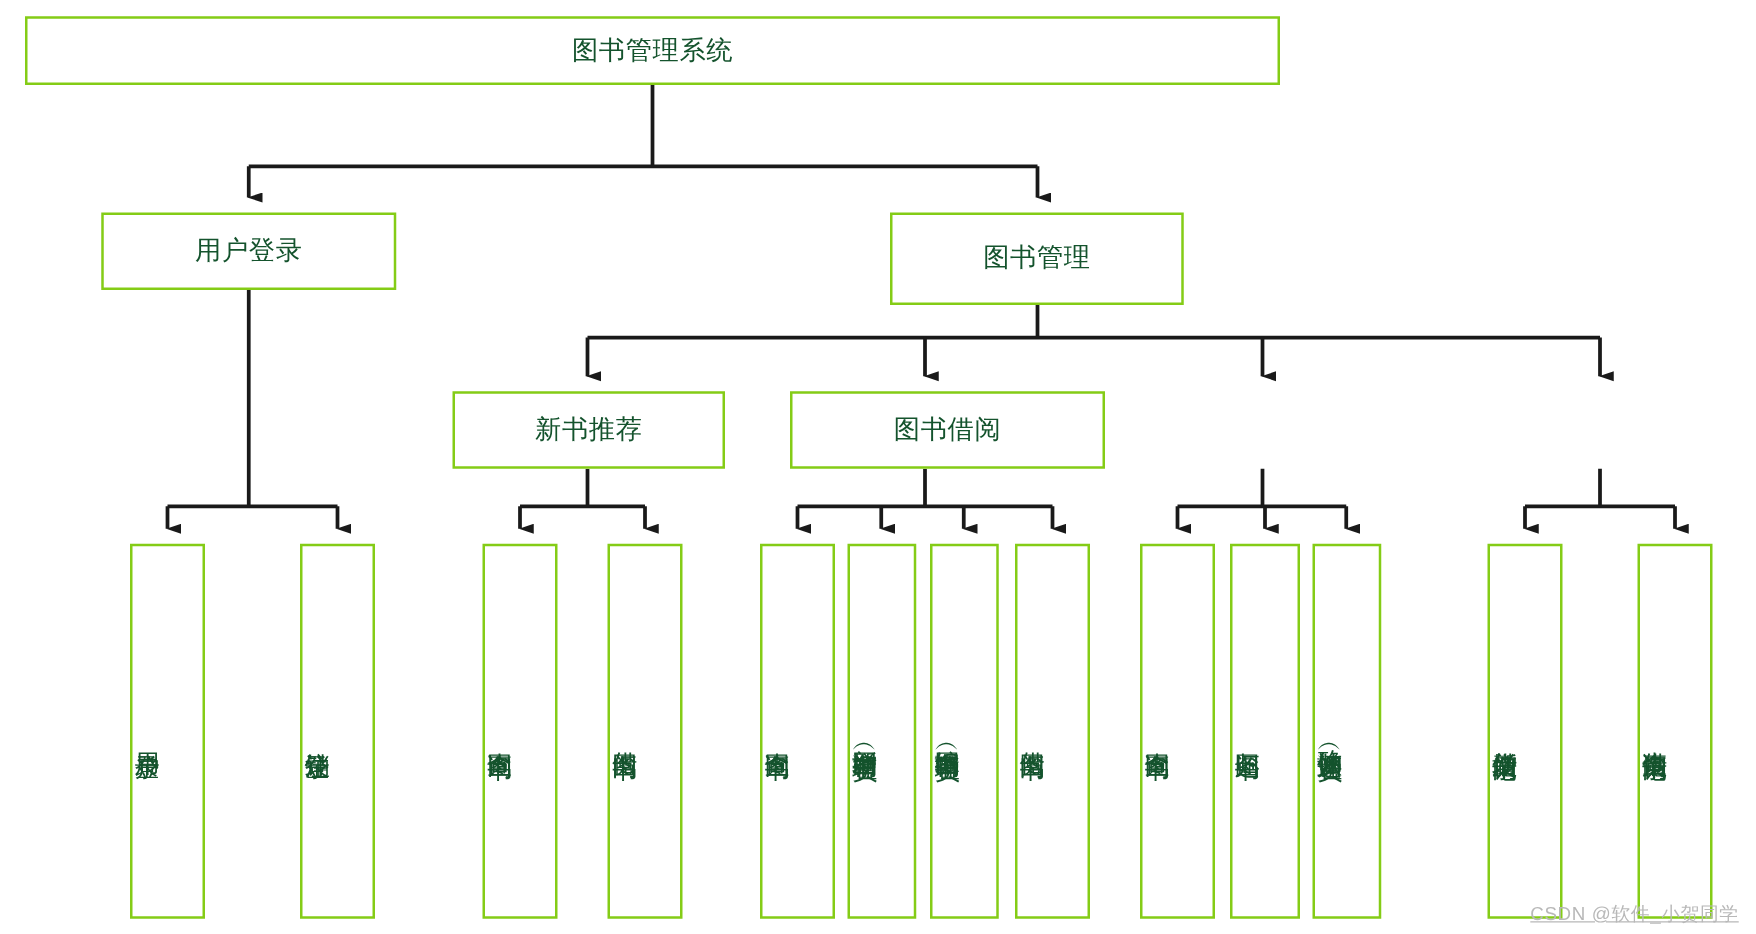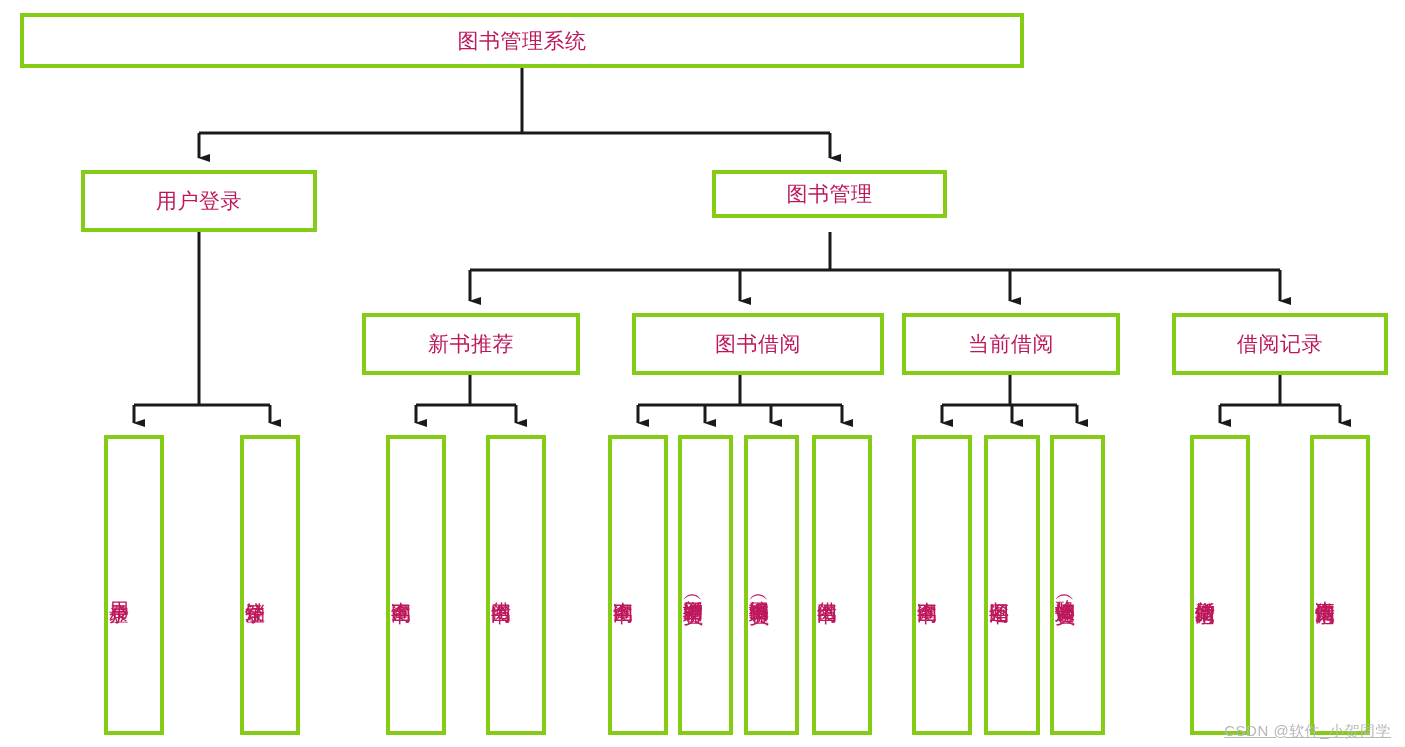--- a/index.html
+++ b/index.html
@@ -22,25 +22,25 @@
     left: 0;
     top: 0;
     width: 1405px;
     height: 747px;
     pointer-events: none;
   }
   .node {
     position: absolute;
     box-sizing: border-box;
     background: #ffffff;
-    border: 4px solid #84cc16;
+    border: 2px solid #84cc16;
     display: flex;
     align-items: center;
     justify-content: center;
-    color: #be185d;
+    color: #14532d;
   }
   .node-label {
     font-size: 21px;
     line-height: 1.1;
     letter-spacing: 0.5px;
     white-space: nowrap;
   }
   .node.leaf {
     align-items: center;
     justify-content: flex-start;
@@ -120,35 +120,29 @@
     </g>
   </svg>
 
   <div class="node" style="left: 20px; top: 13px; width: 1004px; height: 55px;">
     <span class="node-label">图书管理系统</span>
   </div>
 
   <div class="node" style="left: 81px; top: 170px; width: 236px; height: 62px;">
     <span class="node-label">用户登录</span>
   </div>
-  <div class="node" style="left: 712px; top: 170px; width: 235px; height: 48px;">
+  <div class="node" style="left: 712px; top: 170px; width: 235px; height: 74px;">
     <span class="node-label">图书管理</span>
   </div>
 
   <div class="node" style="left: 362px; top: 313px; width: 218px; height: 62px;">
     <span class="node-label">新书推荐</span>
   </div>
   <div class="node" style="left: 632px; top: 313px; width: 252px; height: 62px;">
     <span class="node-label">图书借阅</span>
-  </div>
-  <div class="node" style="left: 902px; top: 313px; width: 218px; height: 62px;">
-    <span class="node-label">当前借阅</span>
-  </div>
-  <div class="node" style="left: 1172px; top: 313px; width: 216px; height: 62px;">
-    <span class="node-label">借阅记录</span>
   </div>
 
   <div class="node leaf" style="left: 104px; top: 435px; width: 60px; height: 300px;">
     <span class="node-label">用户登录</span>
   </div>
   <div class="node leaf" style="left: 240px; top: 435px; width: 60px; height: 300px;">
     <span class="node-label">注销登录</span>
   </div>
   <div class="node leaf" style="left: 386px; top: 435px; width: 60px; height: 300px;">
     <span class="node-label">查询图书</span>

